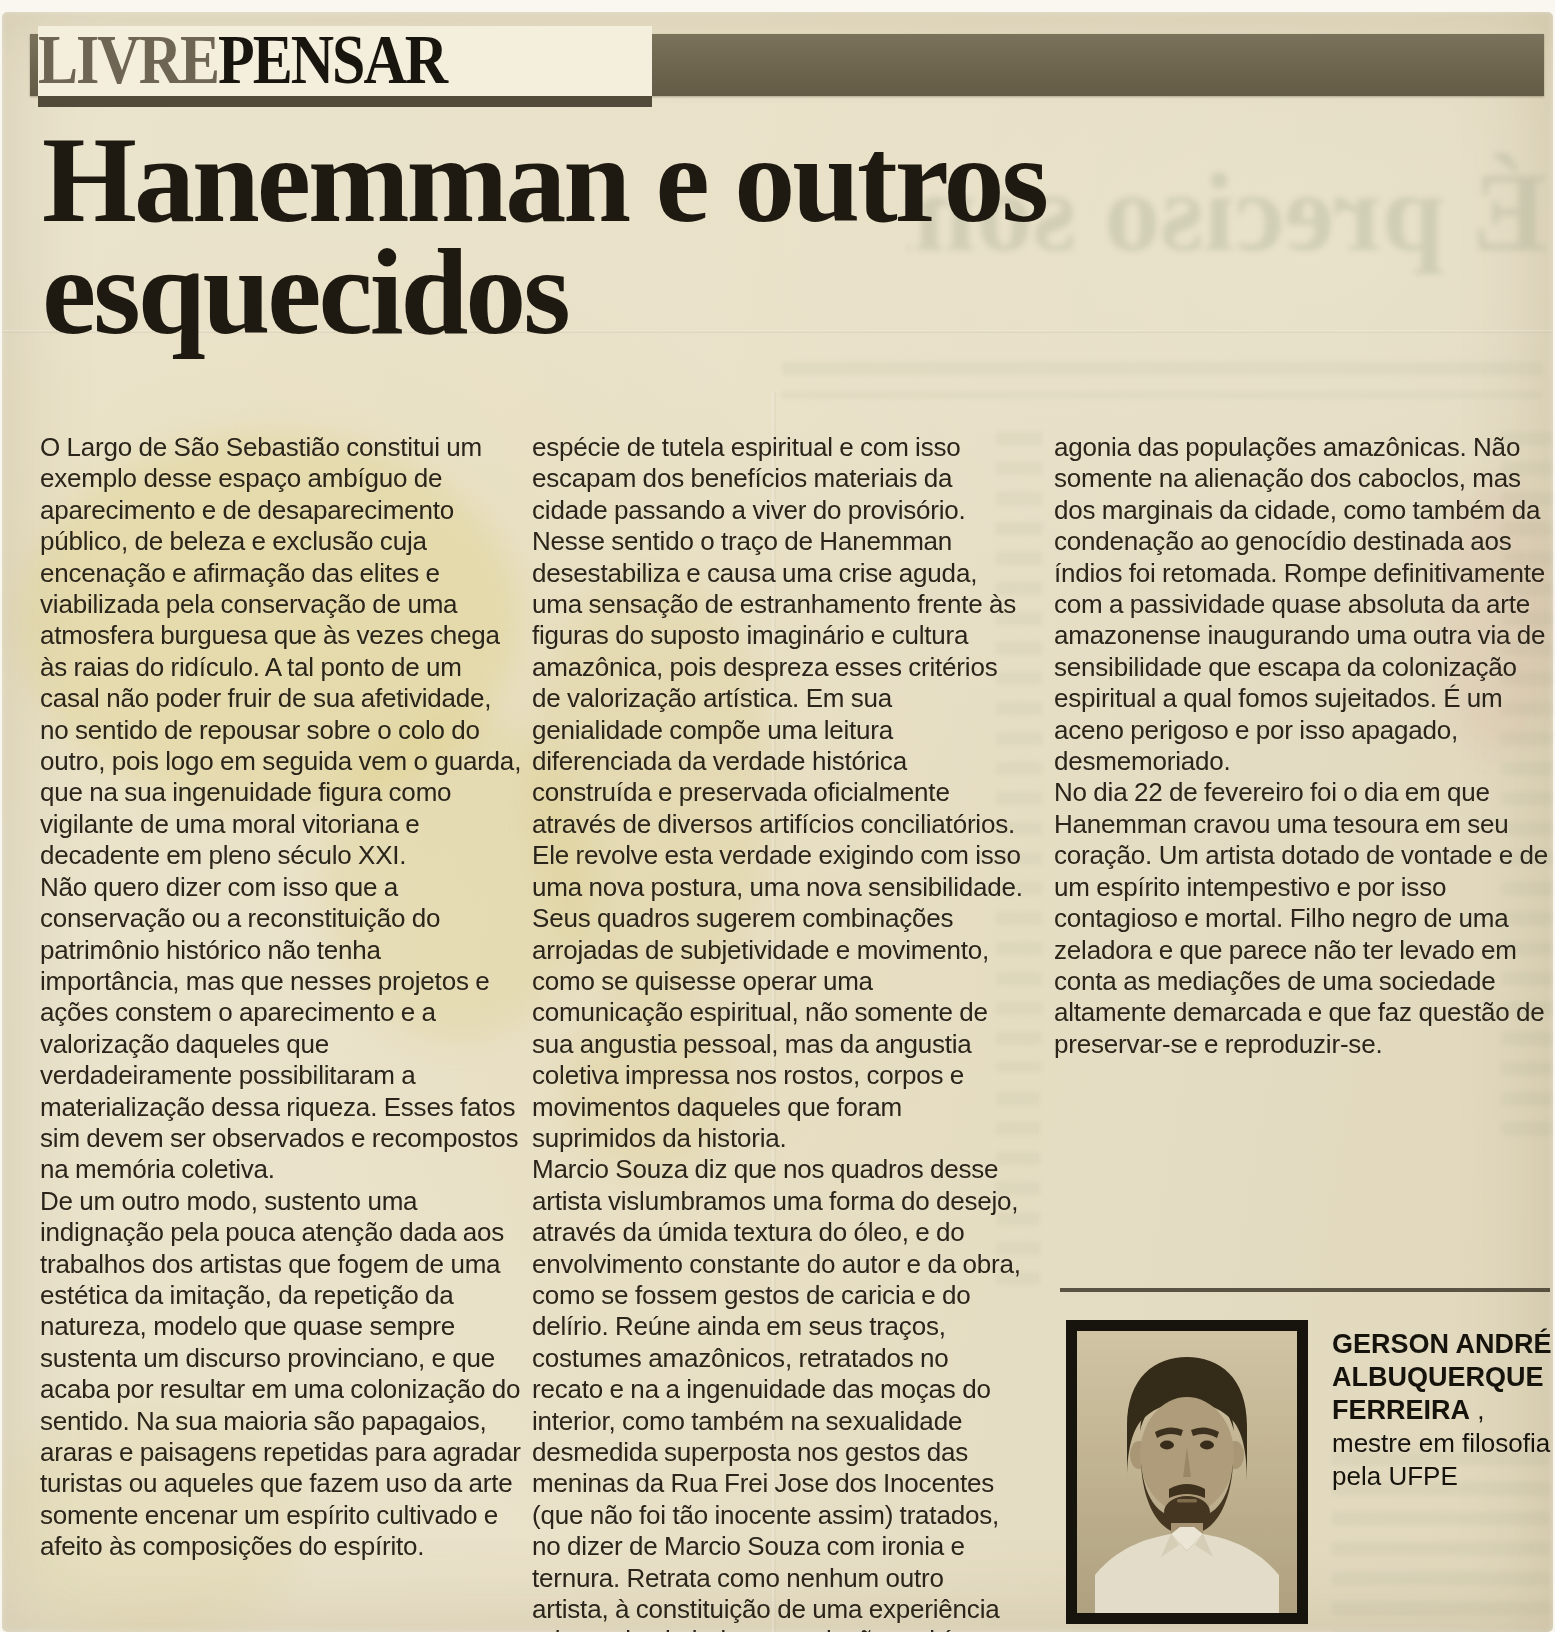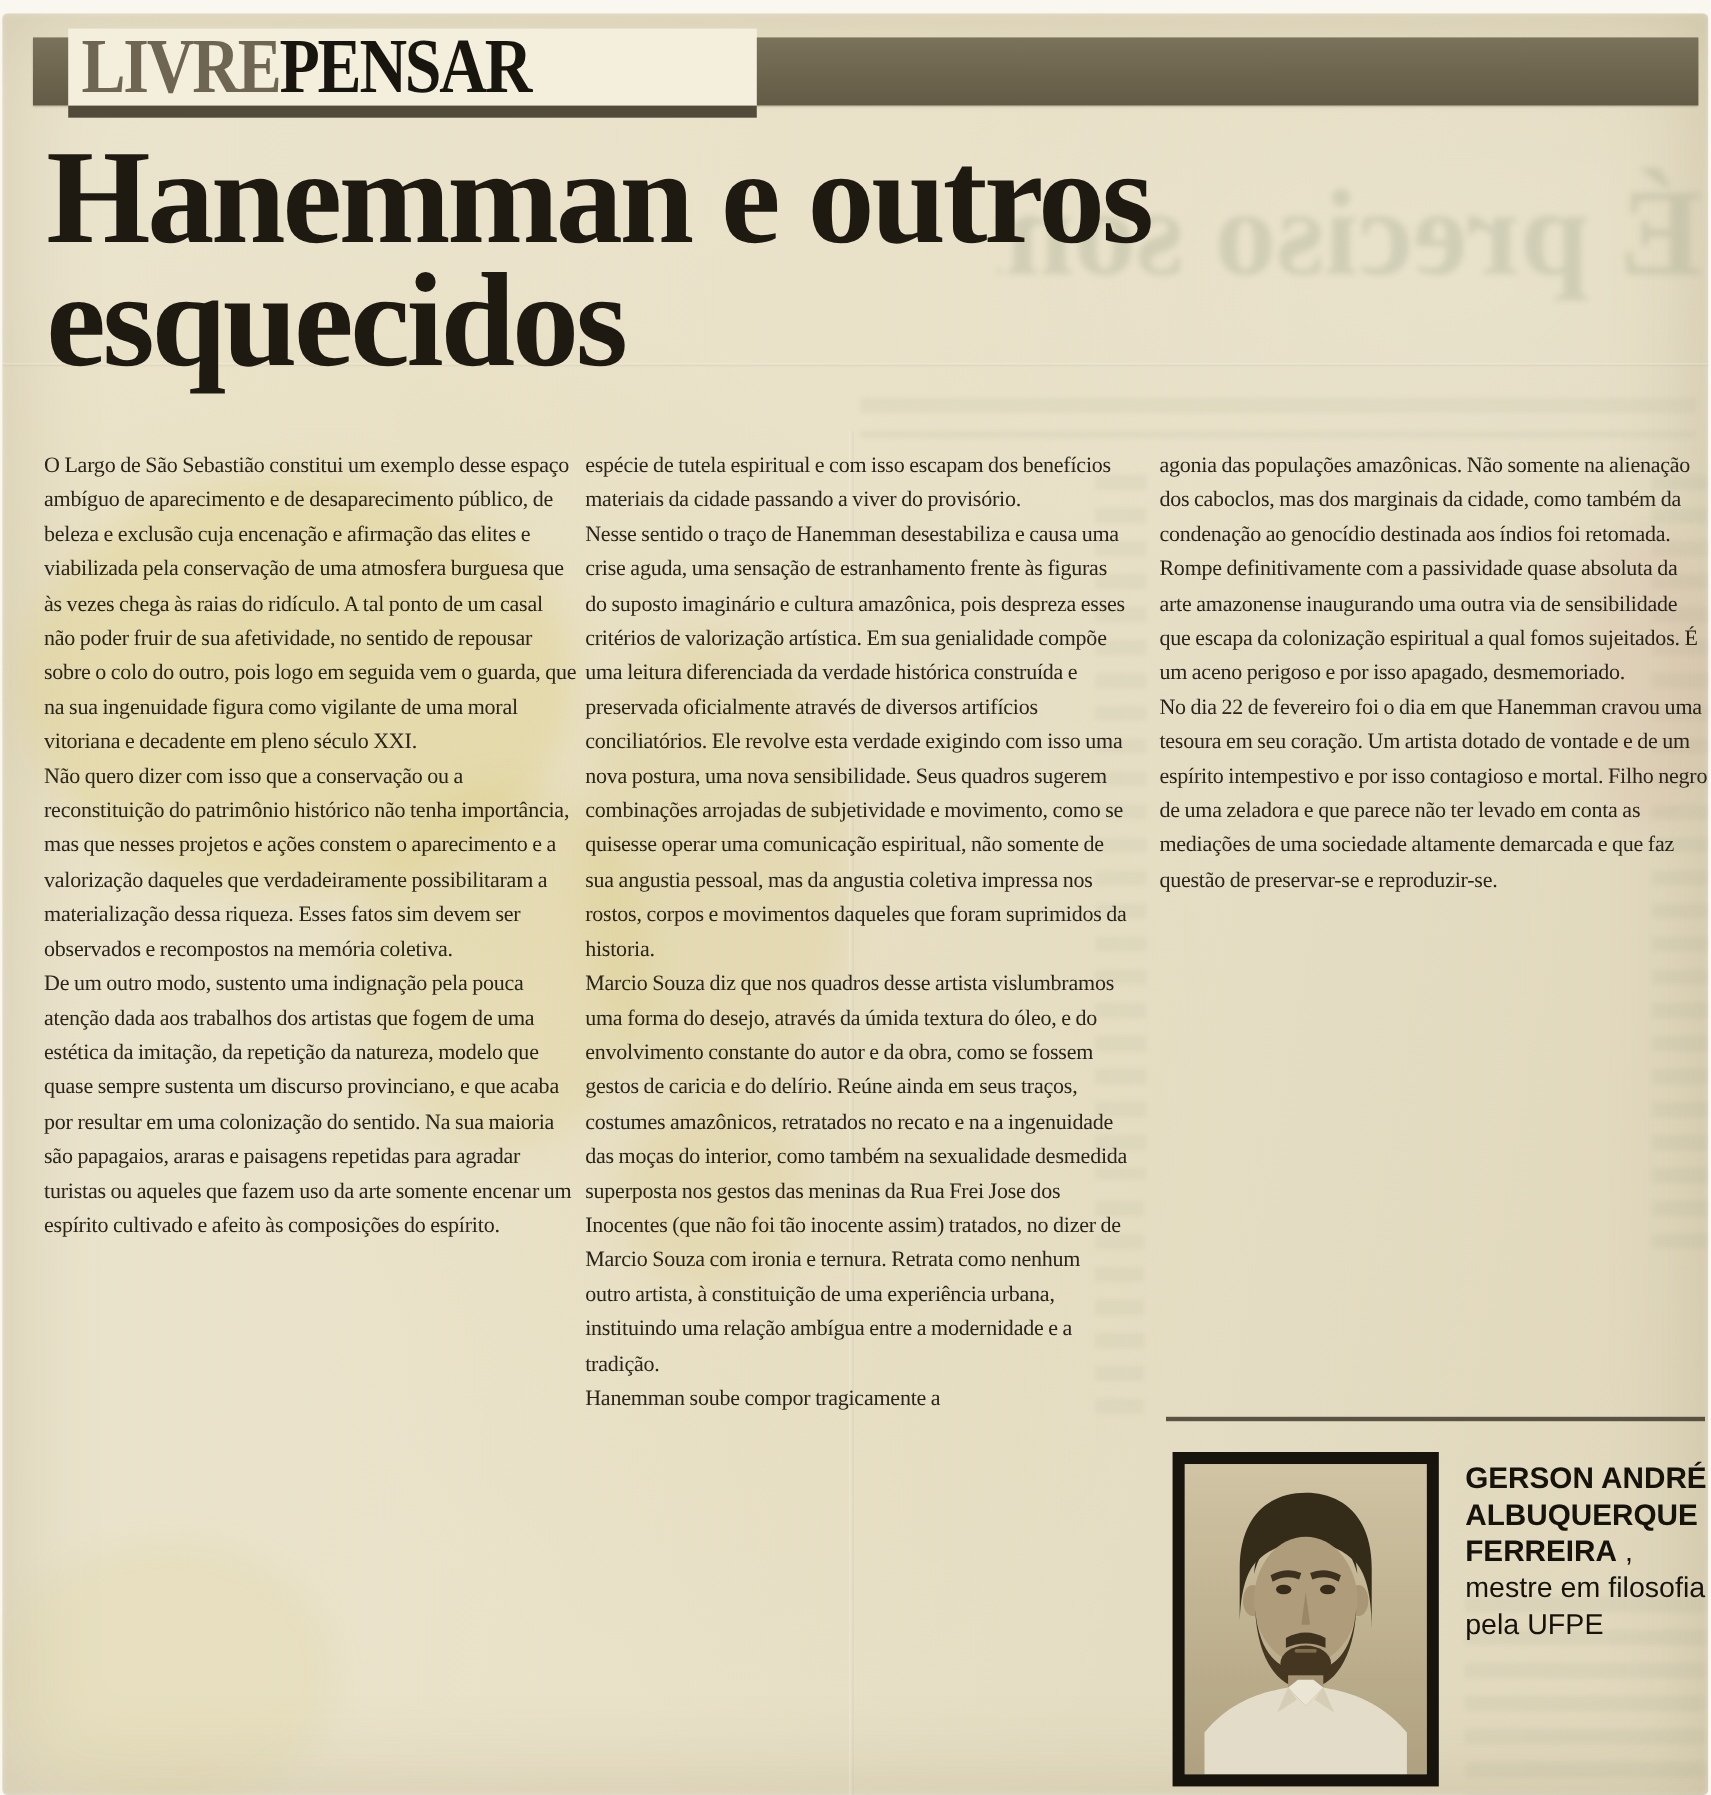--- a/index.html
+++ b/index.html
@@ -12,43 +12,43 @@
            radial-gradient(ellipse 800px 500px at 85% 15%, rgba(238,232,212,0.5), transparent 70%),
            linear-gradient(100deg,#ebe4cd 0%,#e9e1c8 45%,#e4dcc2 75%,#e0d7bc 100%);
          box-shadow: inset 0 0 90px rgba(125,105,62,0.22), inset 0 0 6px rgba(255,255,255,0.5);
          border-radius:5px;}
   
   .band{position:absolute;left:28px;top:22px;width:1514px;height:62px;
         background:linear-gradient(180deg,#7b725b 0%,#6e654f 55%,#645b46 100%);
         box-shadow:0 1px 2px rgba(60,50,30,0.35);}
   .logo-box{position:absolute;left:36px;top:14px;width:614px;height:70px;background:#f4efdc;
         border-bottom:11px solid #534b39;box-sizing:content-box;
-        display:flex;align-items:flex-end;padding-left:12px;margin-left:24px;}
+        display:flex;align-items:flex-end;}
   .logo{font-family:"Liberation Serif",serif;font-weight:700;font-size:60px;letter-spacing:-2px;
         transform:scaleY(1.18);transform-origin:center 60%;white-space:nowrap;}
   .logo .lt1{color:#6e6552;}
   .logo .lt2{color:#18150f;}
   
   .headline{position:absolute;left:40px;top:112px;width:1120px;
         font-family:"Liberation Serif",serif;font-weight:600;color:#1e1a12;
         font-size:122px;line-height:112px;letter-spacing:-3px;}
   
   .ghost-headline{position:absolute;left:905px;top:140px;width:640px;height:230px;overflow:hidden;
         transform:scaleX(-1);font-family:"Liberation Serif",serif;font-weight:700;
         font-size:112px;line-height:120px;color:#9aa488;opacity:0.30;filter:blur(3px);white-space:nowrap;}
   .ghost-strip{position:absolute;filter:blur(2px);opacity:0.5;
         background:repeating-linear-gradient(180deg, rgba(138,148,122,0.17) 0 13px, rgba(0,0,0,0) 13px 30px);}
   .crease-h{position:absolute;left:0;top:318px;width:100%;height:3px;
         background:linear-gradient(180deg,rgba(255,255,255,0.45),rgba(150,135,95,0.25));opacity:.6;}
   .crease-v{position:absolute;left:770px;top:380px;width:4px;height:1250px;
         background:linear-gradient(90deg,rgba(255,255,255,0.5),rgba(120,100,60,0.14));opacity:.55;}
   .stain{position:absolute;border-radius:50%;filter:blur(14px);}
   
-  .col{position:absolute;top:396px;font-family:Liberation Serif, serif;
-       font-size:20px;line-height:31.4px;color:#2a241a;letter-spacing:-0.2px;word-spacing:-0.5px;}
+  .col{position:absolute;top:420px;font-family:Liberation Sans, sans-serif;
+       font-size:26px;line-height:31.4px;color:#2a241a;letter-spacing:-0.2px;word-spacing:-0.5px;}
   .col p{margin:0;}
   .c1{left:38px;width:484px;}
   .c2{left:530px;width:494px;}
   .c3{left:1040px;width:500px;margin-left:12px;}
   
   .photo-rule{position:absolute;left:1058px;top:1276px;width:490px;height:4px;background:#423b2d;opacity:.85;}
   .photo-frame{position:absolute;left:1064px;top:1308px;width:242px;height:304px;box-sizing:border-box;
         border:11px solid #17130d;background:#c9bda0;}
   .photo-frame svg{display:block;width:100%;height:100%;}
   .caption{position:absolute;left:1330px;top:1316px;width:228px;font-family:"Liberation Sans",sans-serif;

